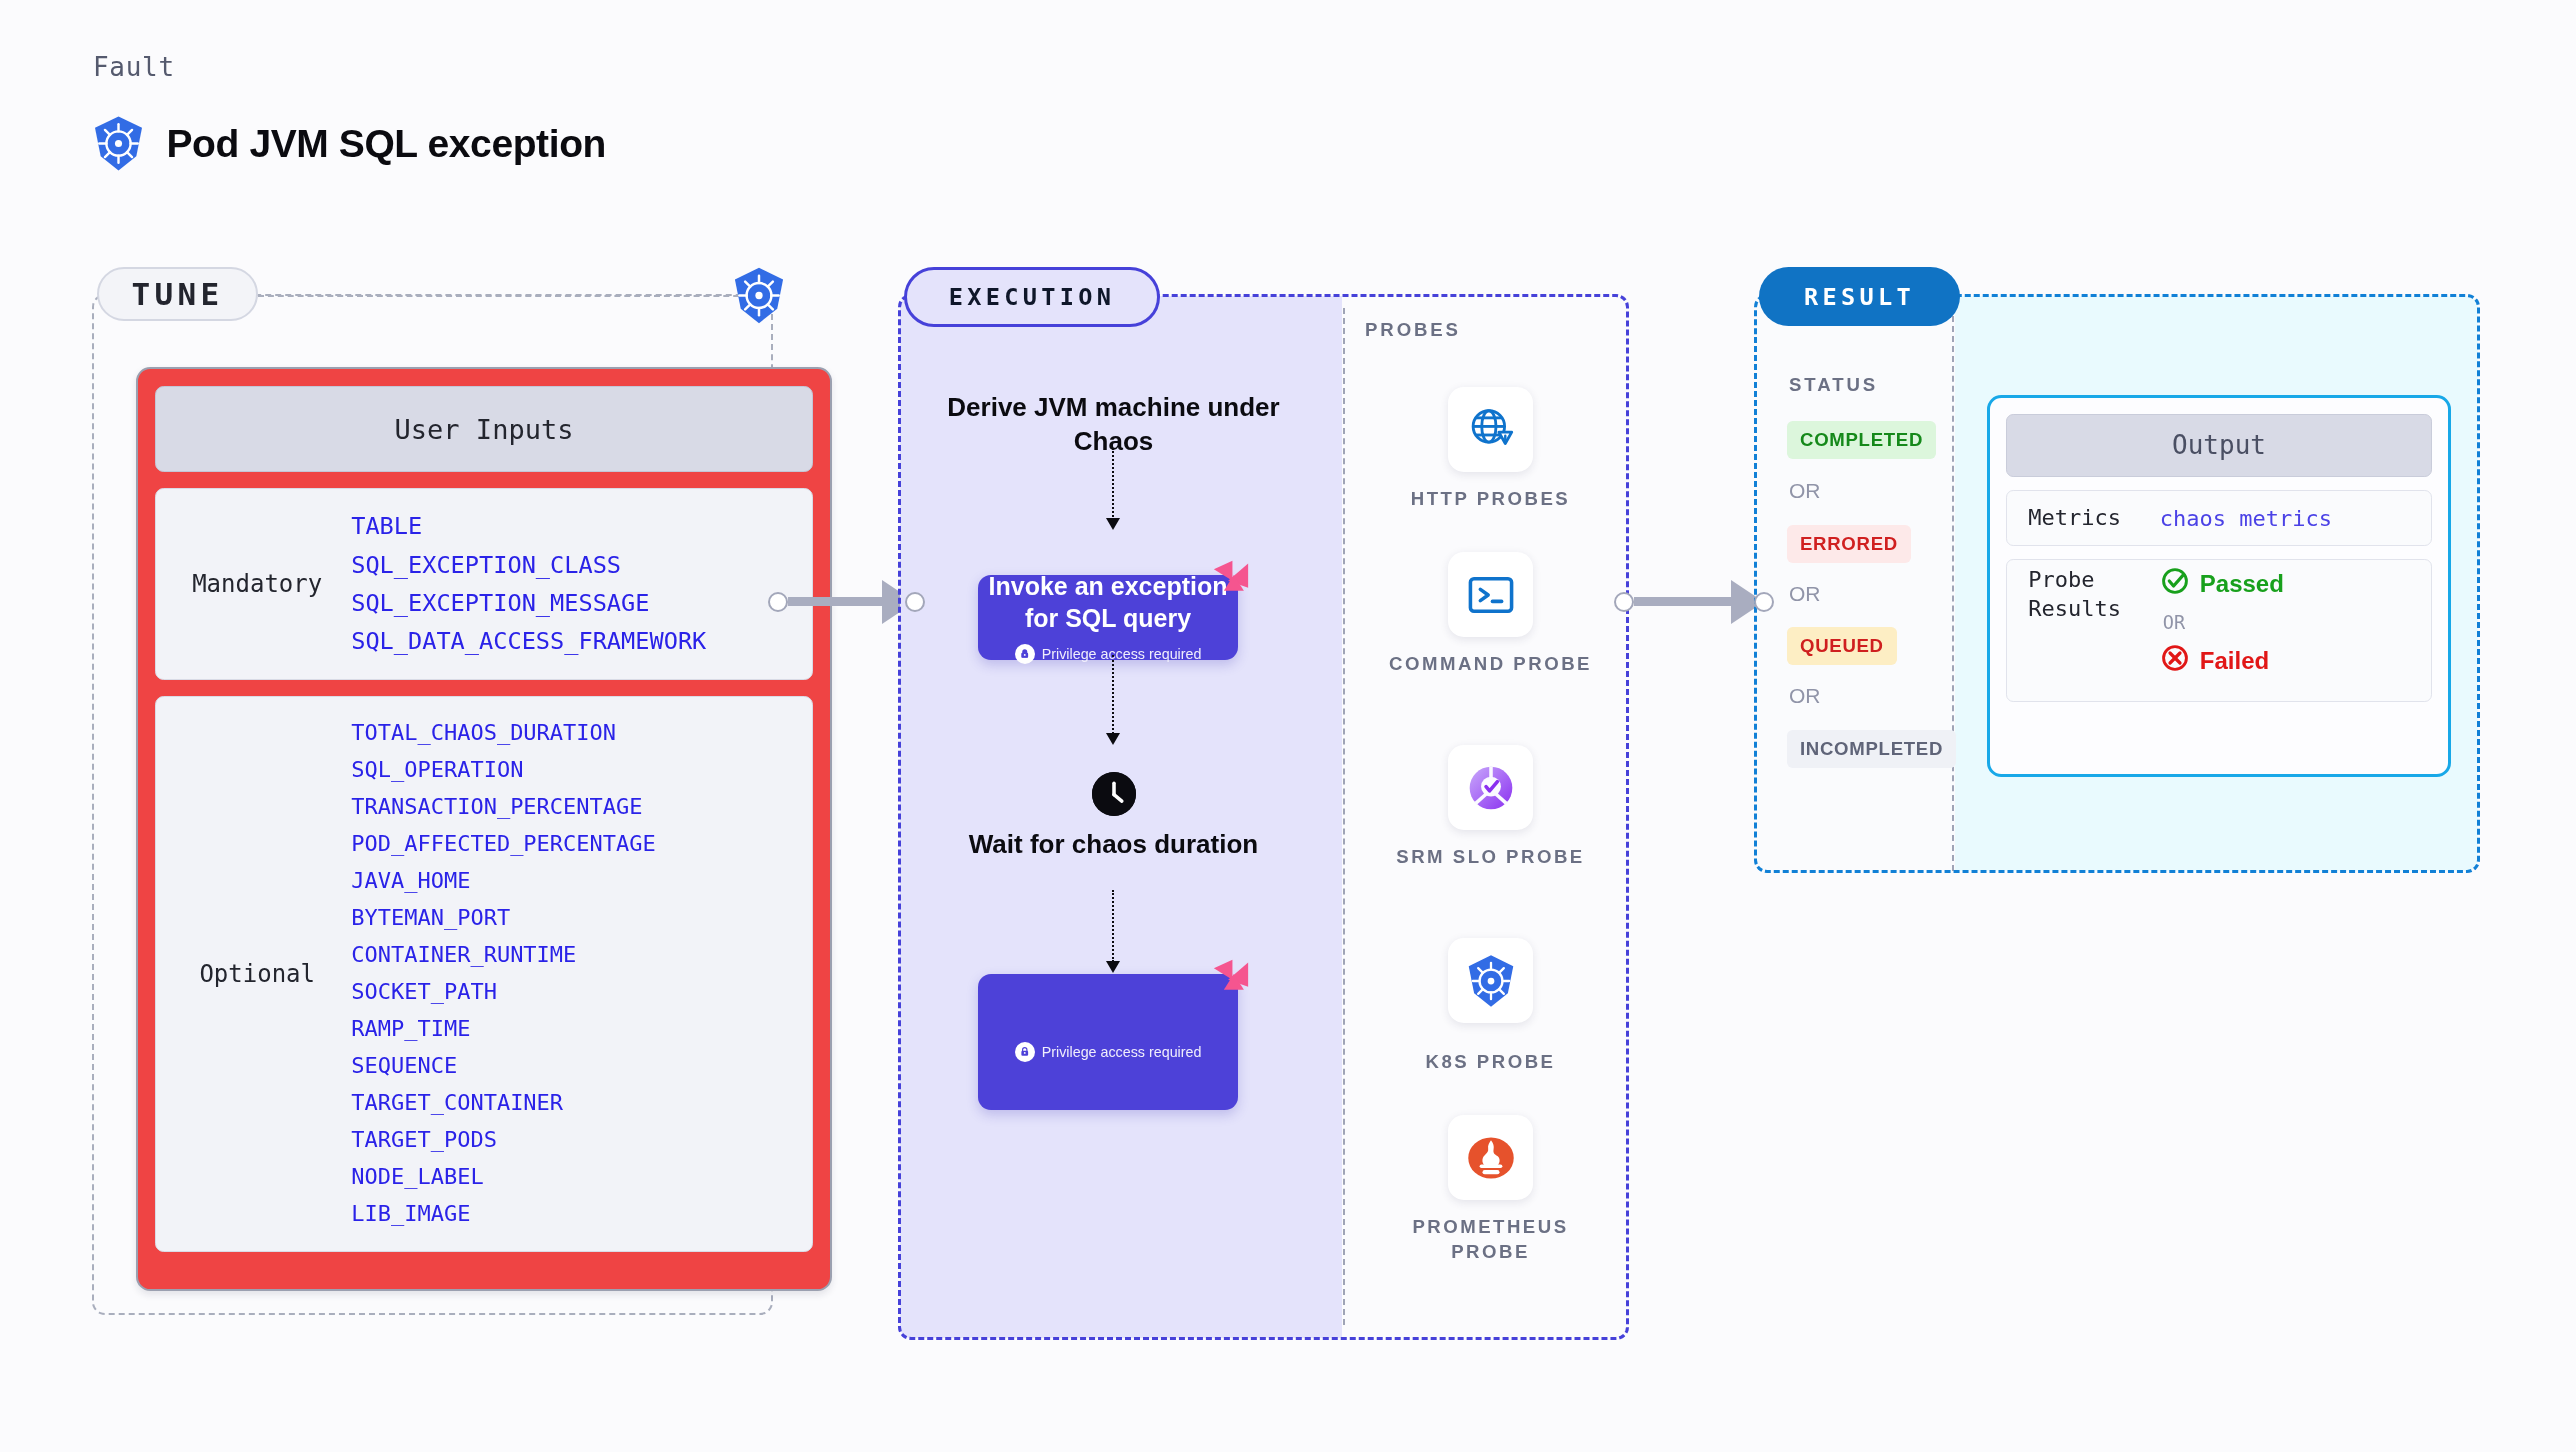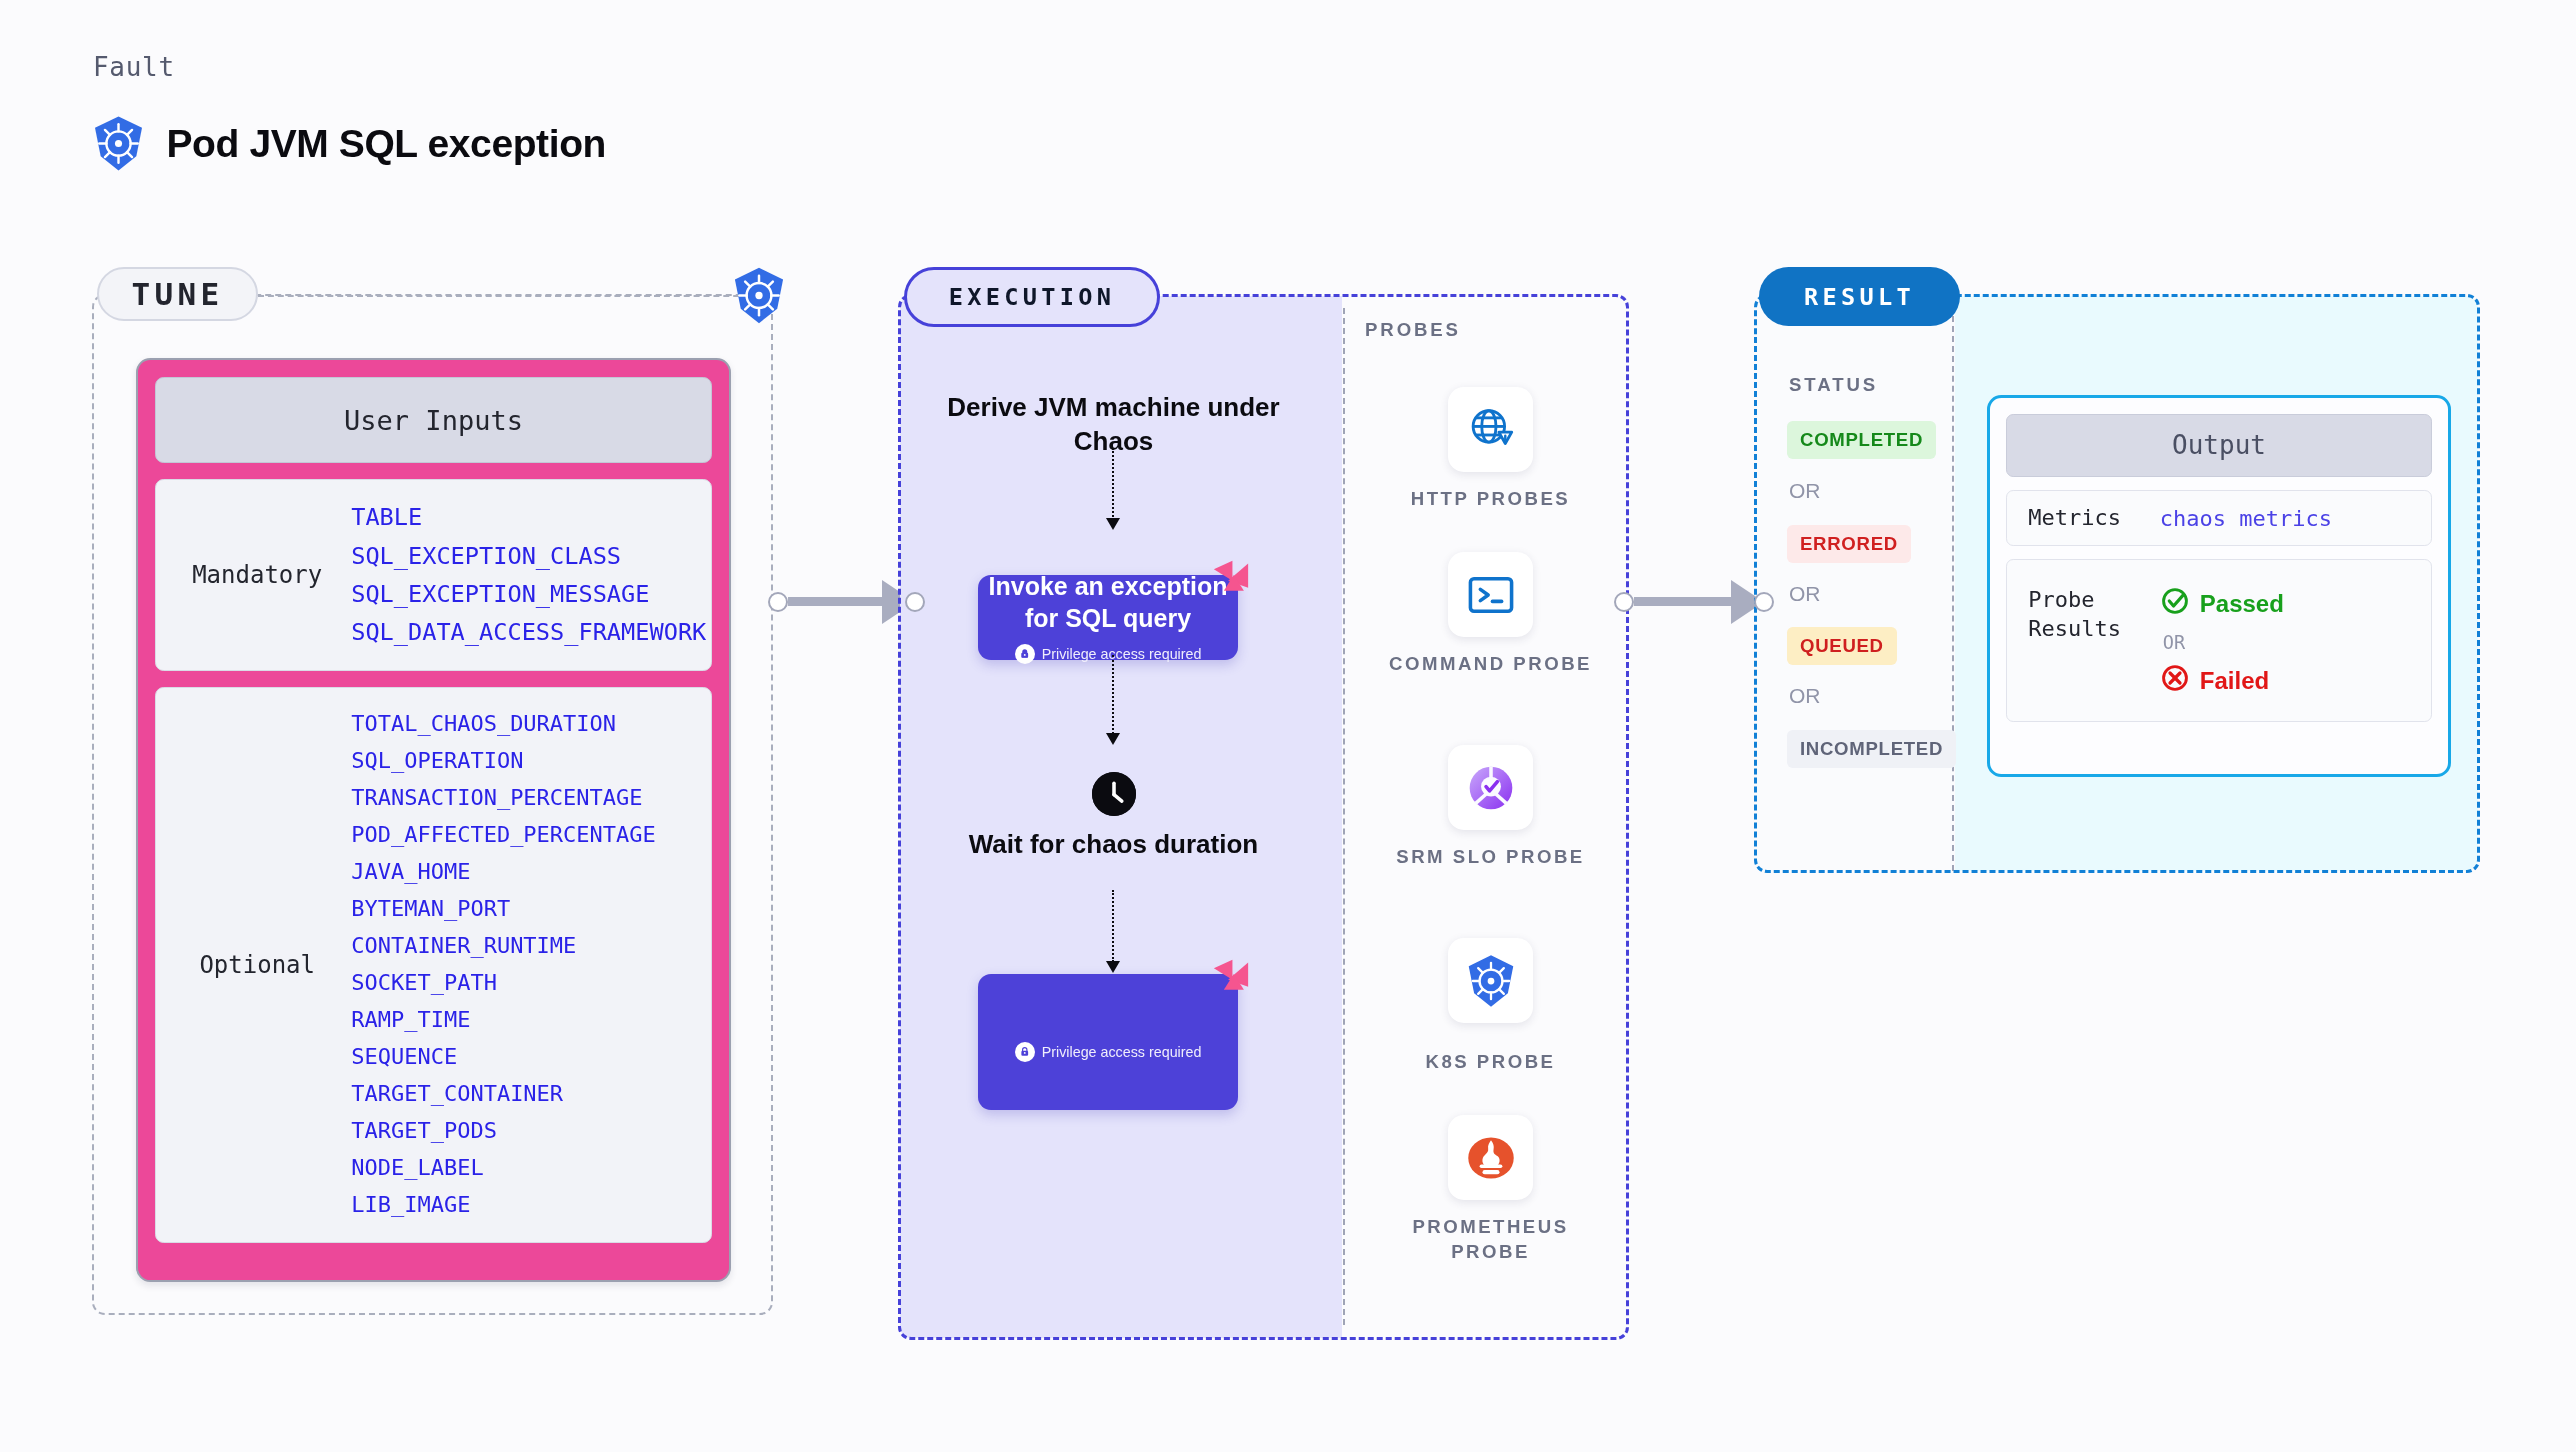--- a/index.html
+++ b/index.html
@@ -39,22 +39,22 @@
     left: 97px; top: 267px; width: 161px; height: 54px;
     background: #f3f4f8; border: 2.9px solid #d4d7e2; color: #23252e; font-size: 31px;
   }
   #tune-connector {
     position: absolute; left: 258px; top: 295px; width: 501px; height: 0;
     border-top: 2.9px dashed #a9aebd;
   }
   #tune-k8s { position: absolute; left: 732px; top: 266px; z-index: 14; }
 
   .inputs-card {
-    position: absolute; left: 136px; top: 358px; width: 595px; height: 924px;
-    background: #ec4899; border: 2.1px solid #9ba0b0; border-radius: 14.3px;
+    position: absolute; left: 136px; top: 367px; width: 696px; height: 924px;
+    background: #ef4444; border: 2.1px solid #9ba0b0; border-radius: 14.3px;
     box-shadow: 0 3.6px 7.2px rgba(30,30,60,.10);
     padding: 17px;
   }
   .inputs-header {
     height: 86px; background: #d8dae6; border: 1.4px solid #c3c6d6; border-radius: 8.6px;
     display: flex; align-items: center; justify-content: center;
     font-family: "DejaVu Sans Mono", monospace; font-size: 27px; color: #23252e;
   }
   .param-group {
     margin-top: 15.8px; background: #f2f3f8; border: 1.4px solid #d9dbe6; border-radius: 8.6px;
@@ -451,21 +451,21 @@
   <div class="status-badge" style="top:627px; background:#fdeec4; color:#cf1f1f;">QUEUED</div>
   <div class="or-text" style="top:684px;">OR</div>
   <div class="status-badge" style="top:730px; background:#eff1f6; color:#5f6478;">INCOMPLETED</div>
 
   <div class="output-card">
     <div class="output-header">Output</div>
     <div class="output-row">
       <div class="output-key">Metrics</div>
       <div class="output-val">chaos metrics</div>
     </div>
-    <div class="output-row" style="align-items:flex-start; padding-top:26px; padding-bottom:21.5px;">
+    <div class="output-row" style="align-items:flex-start; padding-top:6px; padding-bottom:21.5px;">
       <div class="output-key">Probe Results</div>
       <div>
         <div class="verdict pass">
           <span>
             <svg width="30" height="30" viewBox="0 0 42 42">
               <circle cx="21" cy="21" r="16" stroke="#18a01c" stroke-width="4" fill="none"></circle>
               <polyline points="13,21 19,28 33,12" stroke="#18a01c" stroke-width="4.5" fill="none" stroke-linecap="round" stroke-linejoin="round"></polyline>
             </svg>
           </span>
           <span>Passed</span>

